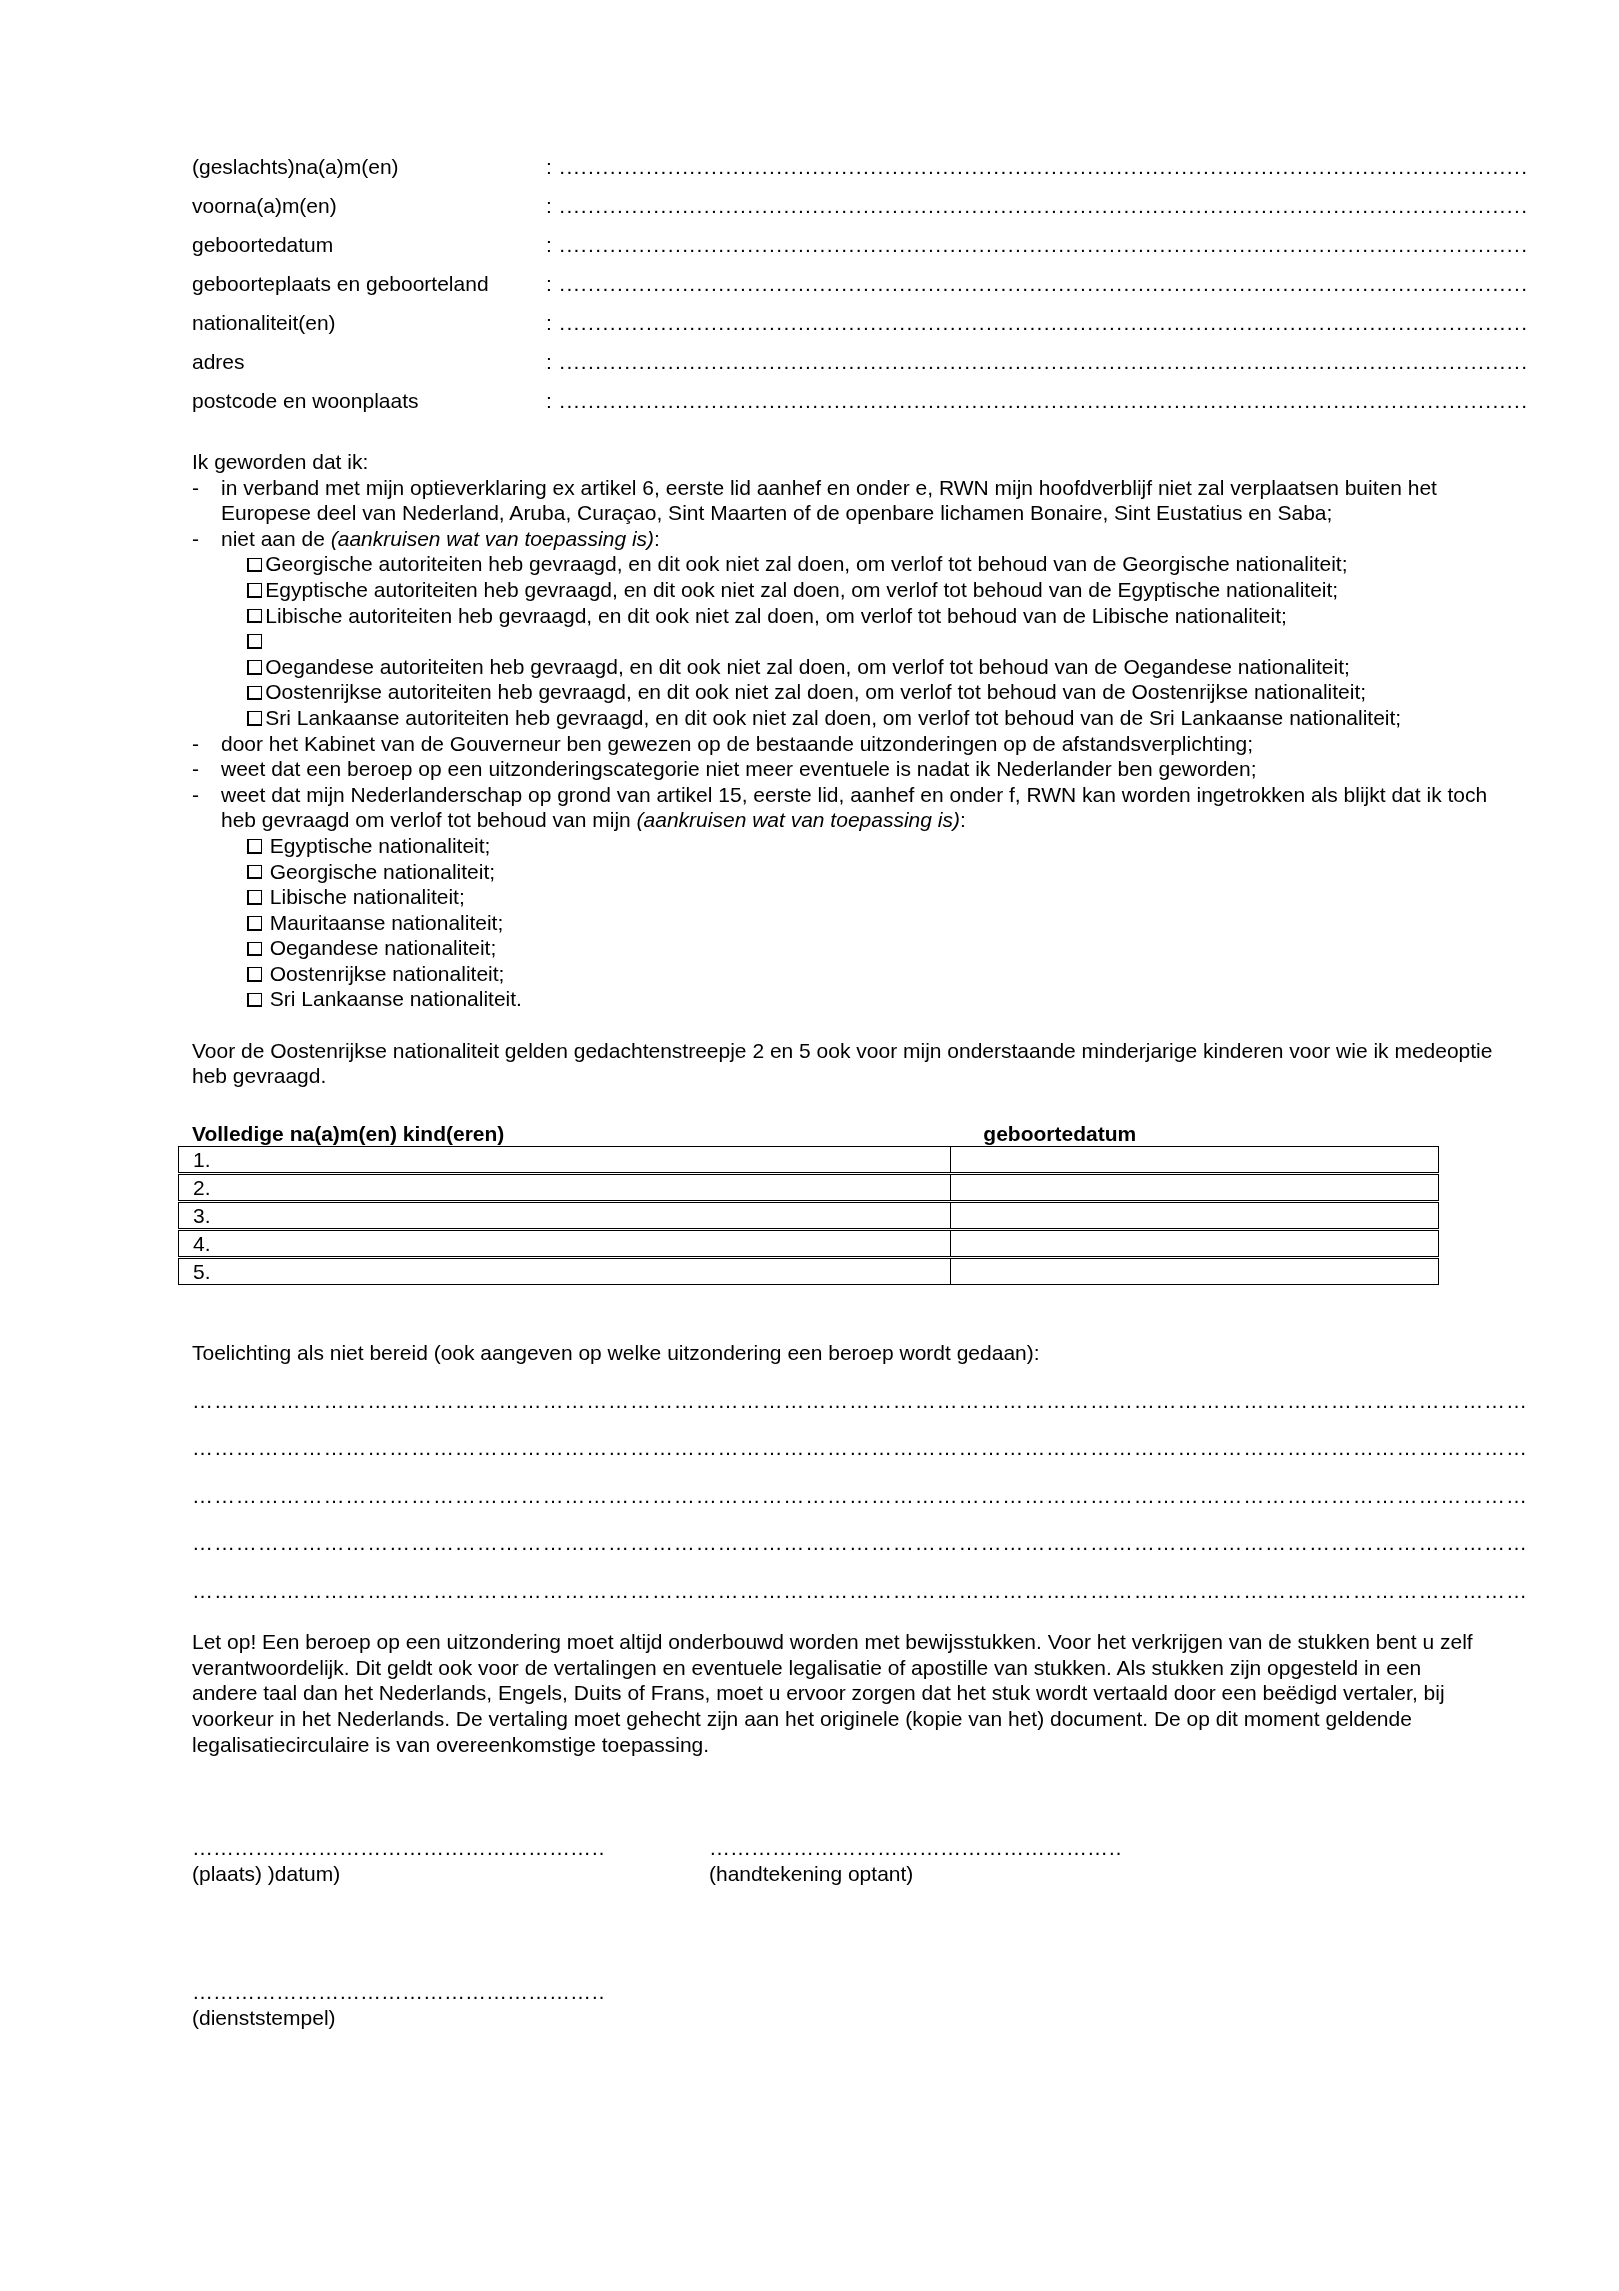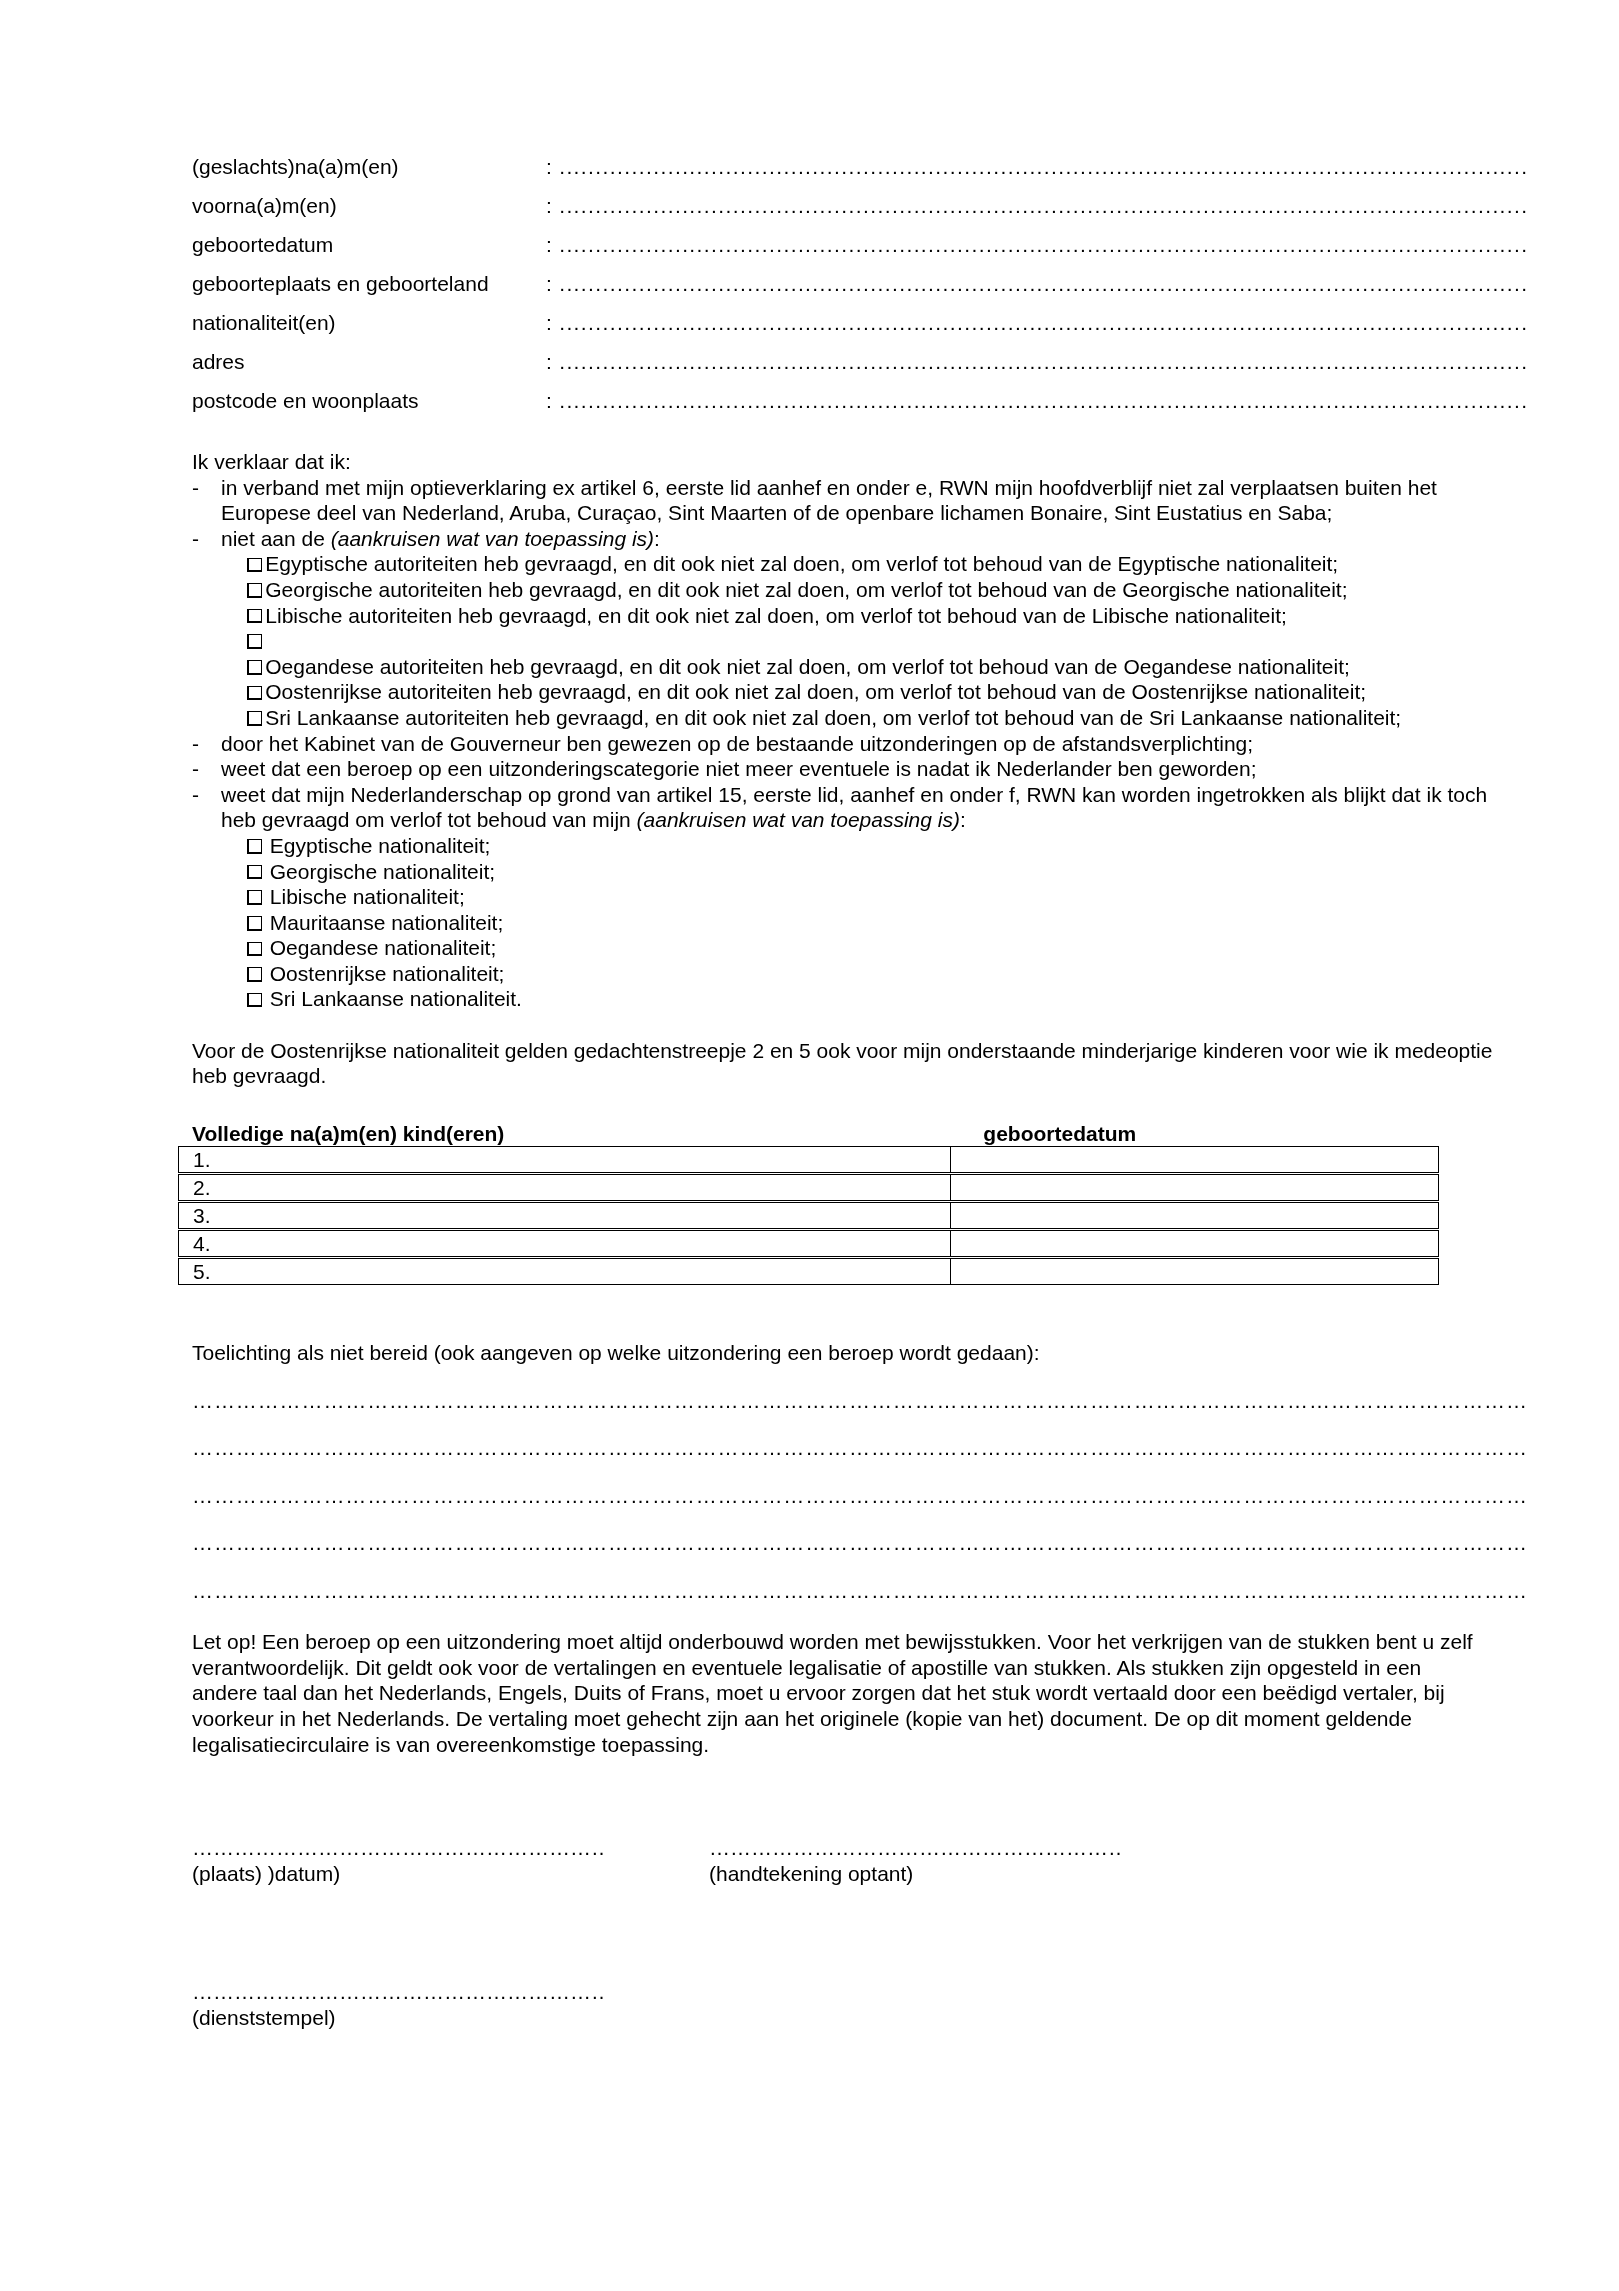--- a/index.html
+++ b/index.html
@@ -112,35 +112,35 @@
       <span class="f-leader">................................................................................................................................................................................................................</span>
     </div>
     <div class="f-row">
       <span class="f-label">postcode en woonplaats</span>
       <span class="f-colon">:</span>
       <span class="f-leader">................................................................................................................................................................................................................</span>
     </div>
   </section>
 
   <section class="decl">
-    <div>Ik verklaar dat ik:</div>
+    <div>Ik geworden dat ik:</div>
 
     <div class="dash-item">
       <span class="dash">-</span>
       <span>in verband met mijn optieverklaring ex artikel 6, eerste lid aanhef en onder e, RWN mijn hoofdverblijf niet zal verplaatsen buiten het Europese deel van Nederland, Aruba, Curaçao, Sint Maarten of de openbare lichamen Bonaire, Sint Eustatius en Saba;</span>
     </div>
 
     <div class="dash-item">
       <span class="dash">-</span>
       <span>niet aan de </span><span class="it">(aankruisen wat van toepassing is)</span><span>:</span>
     </div>
 
     <div class="cb-list">
+      <div class="cb-item"><span class="cb-box"></span><span>Georgische autoriteiten heb gevraagd, en dit ook niet zal doen, om verlof tot behoud van de Georgische nationaliteit;</span></div>
       <div class="cb-item"><span class="cb-box"></span><span>Egyptische autoriteiten heb gevraagd, en dit ook niet zal doen, om verlof tot behoud van de Egyptische nationaliteit;</span></div>
-      <div class="cb-item"><span class="cb-box"></span><span>Georgische autoriteiten heb gevraagd, en dit ook niet zal doen, om verlof tot behoud van de Georgische nationaliteit;</span></div>
       <div class="cb-item"><span class="cb-box"></span><span>Libische autoriteiten heb gevraagd, en dit ook niet zal doen, om verlof tot behoud van de Libische nationaliteit;</span></div>
       <div class="cb-item"><span class="cb-box"></span></div>
       <div class="cb-item"><span class="cb-box"></span><span>Oegandese autoriteiten heb gevraagd, en dit ook niet zal doen, om verlof tot behoud van de Oegandese nationaliteit;</span></div>
       <div class="cb-item"><span class="cb-box"></span><span>Oostenrijkse autoriteiten heb gevraagd, en dit ook niet zal doen, om verlof tot behoud van de Oostenrijkse nationaliteit;</span></div>
       <div class="cb-item"><span class="cb-box"></span><span>Sri Lankaanse autoriteiten heb gevraagd, en dit ook niet zal doen, om verlof tot behoud van de Sri Lankaanse nationaliteit;</span></div>
     </div>
 
     <div class="dash-item">
       <span class="dash">-</span>
       <span>door het Kabinet van de Gouverneur ben gewezen op de bestaande uitzonderingen op de afstandsverplichting;</span>

